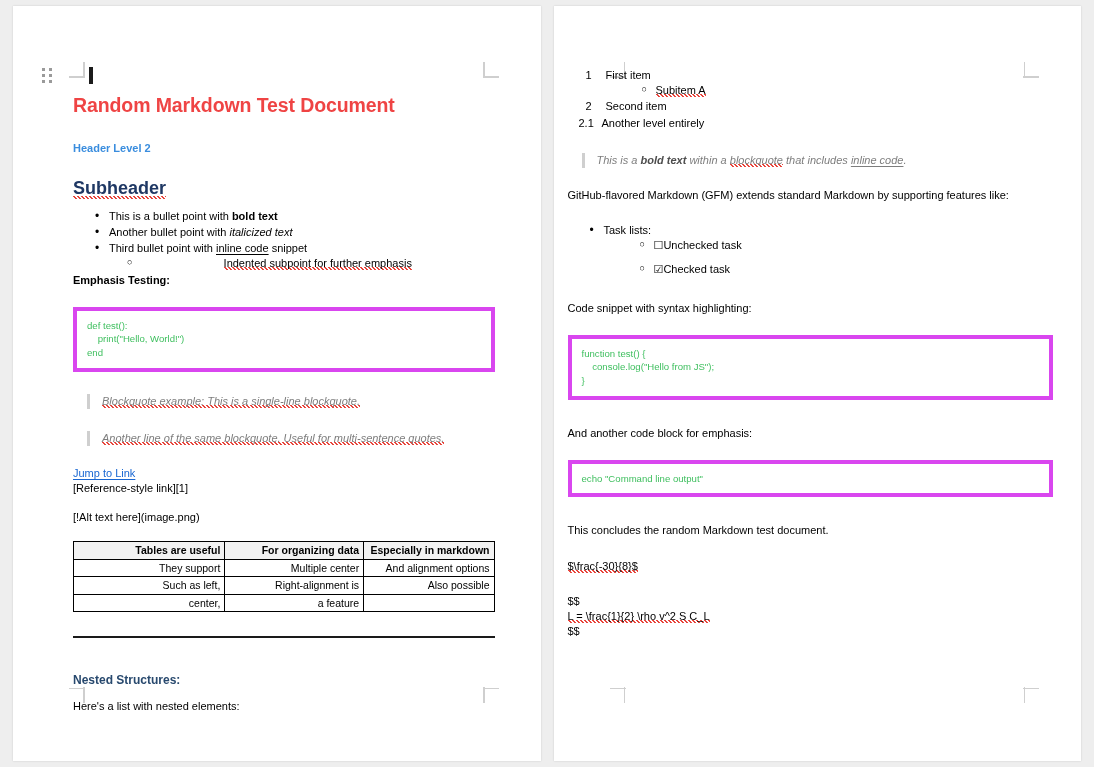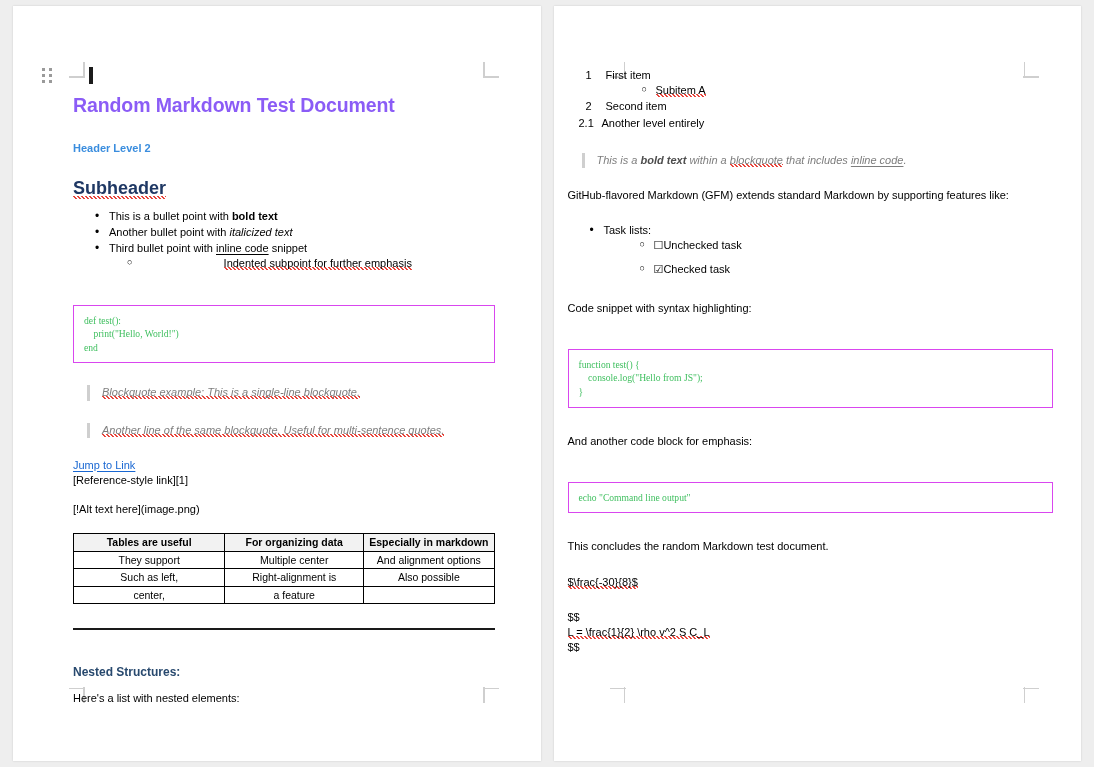--- a/index.html
+++ b/index.html
@@ -123,21 +123,21 @@
   }
 
   .content-right {
     top: 62px;
     left: 14px;
     right: 28px;
   }
 
   h1.doc-title {
     font-size: 19.5px;
-    color: #8b5cf6;
+    color: #ef4444;
     font-weight: bold;
     margin: 0 0 22px 0;
     letter-spacing: -0.1px;
   }
   h2.doc-h2 {
     font-size: 11px;
     color: #3a8dde;
     font-weight: bold;
     margin: 0 0 20px 0;
   }
@@ -198,29 +198,29 @@
     text-underline-offset: 2px;
   }
 
   .emphasis-label {
     font-weight: bold;
     margin-top: 17px;
   }
   .para { margin: 0; }
 
   .codeblock {
-    border: 1px solid #d946ef;
+    border: 4px solid #d946ef;
     background: #ffffff;
-    font-family: Liberation Serif, serif;
+    font-family: Liberation Sans, sans-serif;
     font-size: 9.6px;
     line-height: 1.42;
     color: #3fbf5f;
     padding: 8px 10px;
     white-space: pre;
-    margin: 33px 0 0 0;
+    margin: 19px 0 0 0;
   }
 
   .blockquote {
     border-left: 3px solid #cfcfcf;
     padding-left: 12px;
     margin: 22px 0 0 14px;
     color: #7d7d7d;
     font-style: italic;
   }
   .blockquote b { color: #4d4d4d; }
@@ -239,21 +239,21 @@
   table.md-table {
     border-collapse: collapse;
     width: 100%;
     margin-top: 16px;
     font-size: 10.5px;
   }
   table.md-table th,
   table.md-table td {
     border: 1px solid #000000;
     padding: 1px 4px;
-    text-align: center;
+    text-align: right;
     height: 13px;
     vertical-align: middle;
   }
   table.md-table th {
     background: #f2f2f2;
     font-weight: bold;
   }
   table.md-table td.c0 { width: 36%; }
   table.md-table td.c1 { width: 33%; }
 
@@ -343,20 +343,21 @@
       <ul class="bullets">
         <li><span>This is a bullet point with </span><b>bold text</b></li>
         <li><span>Another bullet point with </span><i>italicized text</i></li>
         <li><span>Third bullet point with </span><span class="inline-code">inline code</span><span> snippet</span>
           <ul class="sub">
             <li><span class="misspell">Indented subpoint for further emphasis</span></li>
           </ul>
         </li>
       </ul>
 
+      <p class="para emphasis-label">Emphasis Testing:</p>
 
       <pre class="codeblock">def test():
     print("Hello, World!")
 end</pre>
 
       <div class="blockquote"><span class="misspell">Blockquote example: This is a single-line blockquote.</span></div>
       <div class="blockquote"><span class="misspell">Another line of the same blockquote. Useful for multi-sentence quotes.</span></div>
 
       <div class="spacer-20"></div>
 

